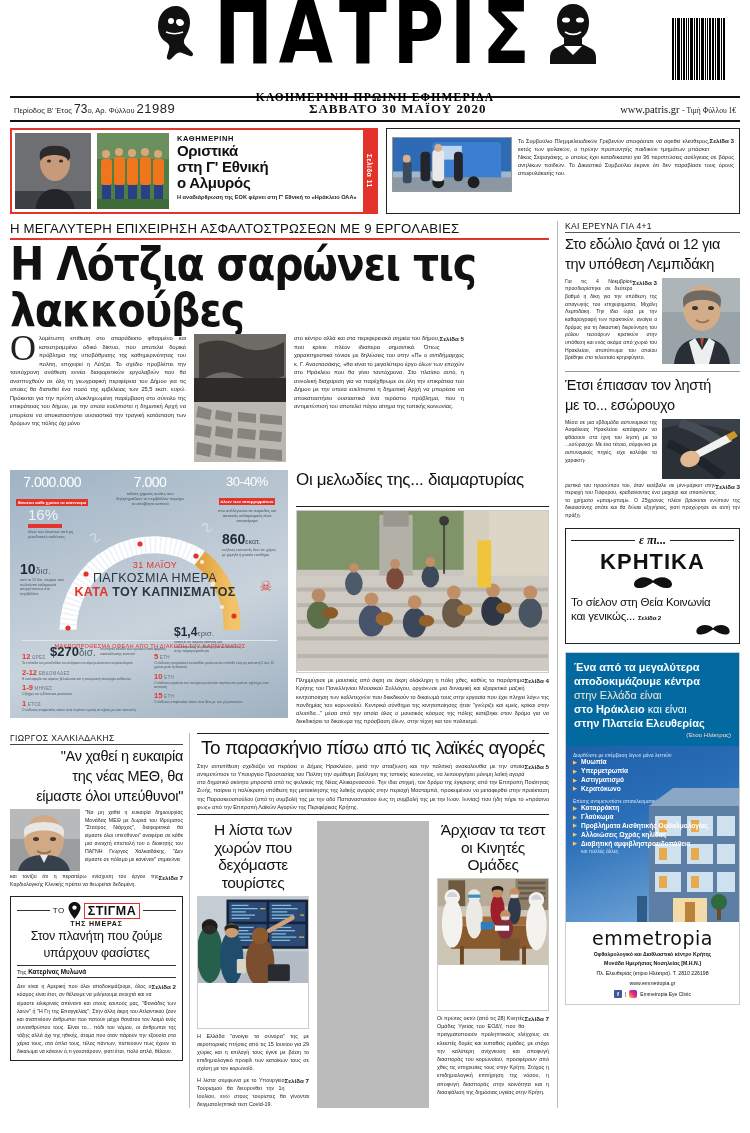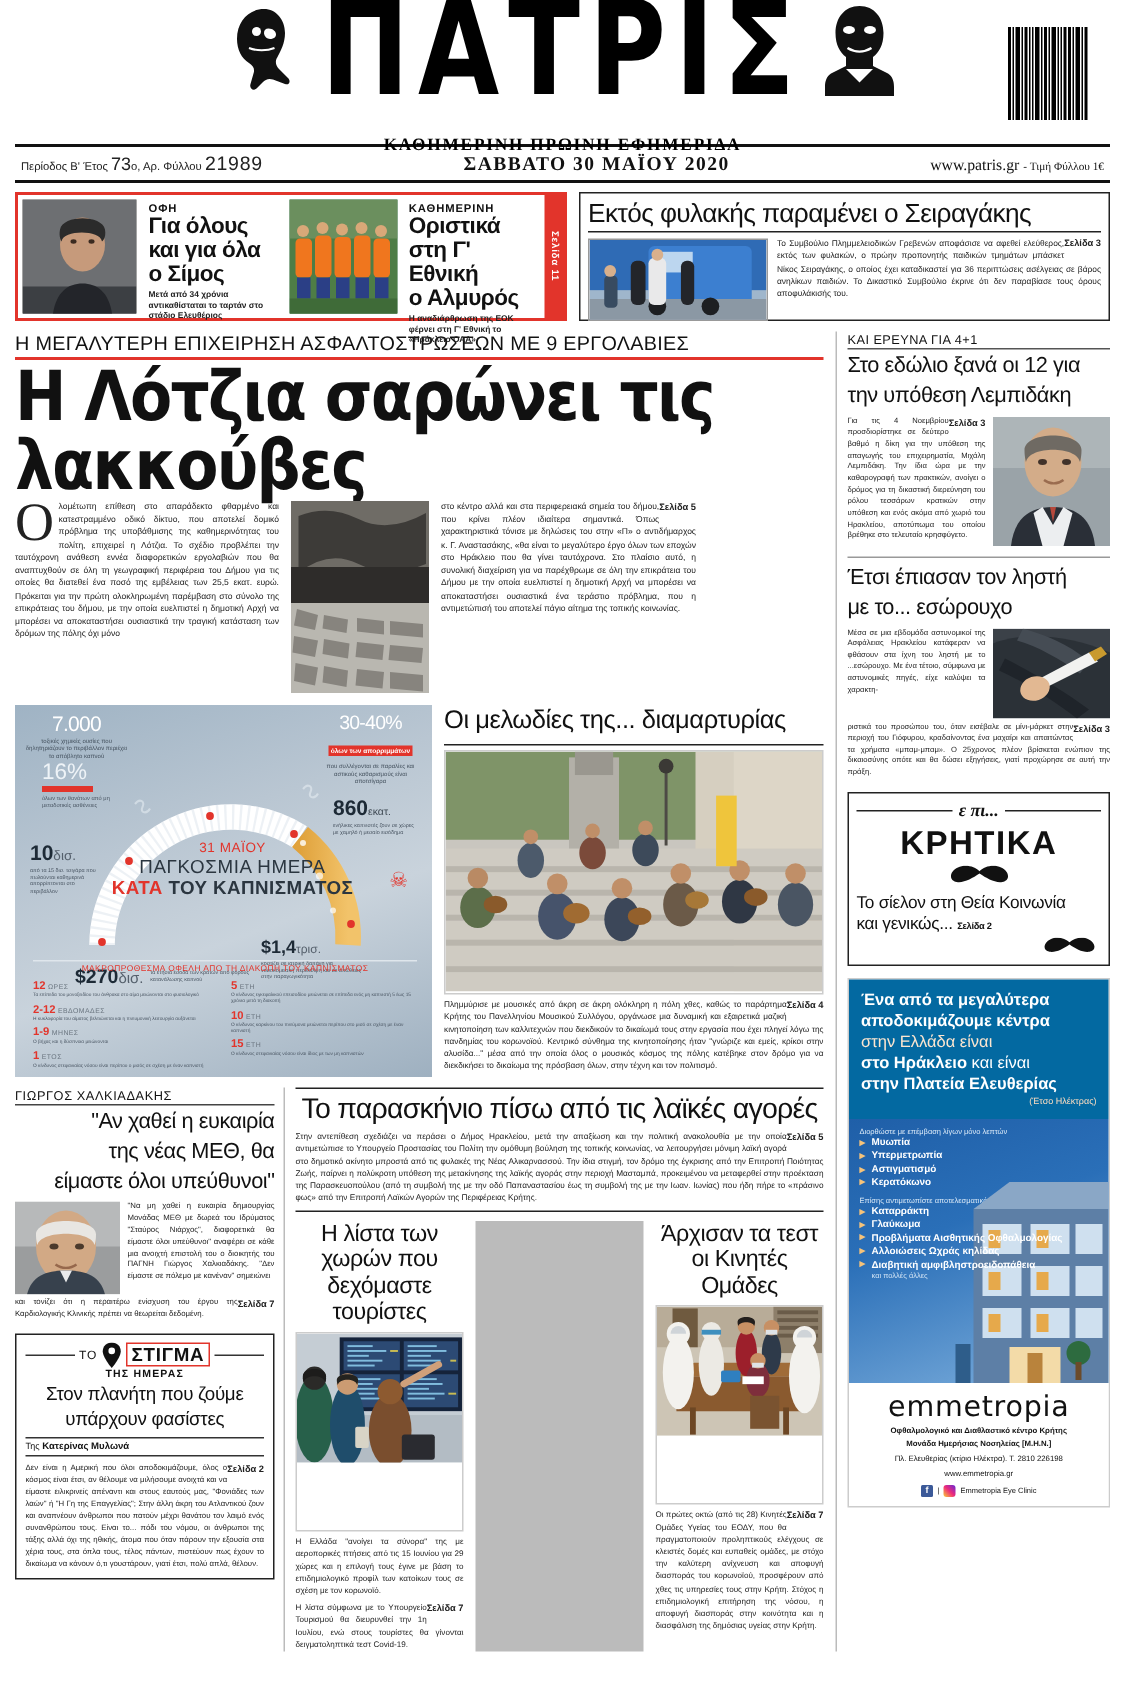--- a/index.html
+++ b/index.html
@@ -119,21 +119,21 @@
   .ig-cols { display: flex; gap: 8px; }
   .ig-cols > div { flex: 1; }
   .ig-item { margin-bottom: 2.5px; }
   .ig-item .hd { font-size: 6px; }
   .ig-item .hd b { color: #e2342b; font-size: 7.5px; }
   .ig-item .hd span { color: #6b7680; font-size: 4.6px; letter-spacing: .3px; }
   .ig-item .bd { font-size: 3.2px; color: #4a5663; line-height: 1.25; }
   .ig-skull { position: absolute; right: 16px; top: 108px; color: #e2342b; font-size: 14px; }
 
   .music { flex: 1; }
-  .music-head { font-size: 17px; letter-spacing: -.3px; border-bottom: 1px solid #222; padding-bottom: 6px; }
+  .music-head { font-size: 17px; letter-spacing: -.3px; border-bottom: 1px solid #222; padding-bottom: 16px; }
   .music-photo { width: 100%; height: 163px; margin-top: 3px; overflow: hidden; position: relative; border: 1px solid #ccc; }
   .music-txt { font-size: 5.5px; line-height: 1.5; text-align: justify; margin-top: 3px; color: #222; }
 
   
   .lower { display: flex; gap: 7px; margin-top: 7px; }
   .low-left { width: 180px; border-right: 1px solid #bbb; padding-right: 6px; }
   .low-mid { width: 352px; }
   .quote-kicker { font-size: 8.5px; letter-spacing: .4px; border-bottom: 1px solid #444; padding-bottom: 1px; }
   .quote-head { font-size: 14.5px; line-height: 1.18; margin-top: 3px; text-align: right; letter-spacing: -.3px; }
   .quote-body { display: flex; gap: 5px; margin-top: 4px; }
@@ -282,27 +282,20 @@
       <div class="sp-photo">
         <svg class="ph" viewBox="0 0 76 78" preserveAspectRatio="xMidYMid slice">
           <rect width="76" height="78" fill="#6d6f72"></rect>
           <rect y="58" width="76" height="20" fill="#3c3f43"></rect>
           <ellipse cx="40" cy="30" rx="15" ry="18" fill="#c69a7b"></ellipse>
           <path d="M25 20c2-10 28-10 30 0 1 6-2 8-2 8-1-8-26-8-27 0 0 0-2-3-1-8z" fill="#2b2b2b"></path>
           <path d="M20 78c2-16 10-22 20-22s18 6 20 22z" fill="#23252a"></path>
           <ellipse cx="34" cy="28" rx="2" ry="1.5" fill="#3a2a20"></ellipse>
           <ellipse cx="46" cy="28" rx="2" ry="1.5" fill="#3a2a20"></ellipse>
         </svg>
-      </div>
-      <div class="sp-txt">
-        <div class="sp-kicker">ΟΦΗ</div>
-        <div class="sp-head">Για όλους</div>
-        <div class="sp-head">και για όλα</div>
-        <div class="sp-head">ο Σίμος</div>
-        <div class="sp-dek">Μετά από 34 χρόνια αντικαθίσταται το ταρτάν στο στάδιο Ελευθέριος</div>
       </div>
       <div class="sp-photo2">
         <svg class="ph" viewBox="0 0 72 78" preserveAspectRatio="xMidYMid slice">
           <rect width="72" height="78" fill="#4e7d46"></rect>
           <rect y="0" width="72" height="26" fill="#6b8f5e"></rect>
           <g fill="#f0761e">
             <rect x="4" y="26" width="11" height="26" rx="3"></rect>
               <rect x="17" y="24" width="11" height="28" rx="3"></rect>
             <rect x="30" y="25" width="11" height="27" rx="3"></rect>
               <rect x="43" y="24" width="11" height="28" rx="3"></rect>
@@ -329,21 +322,20 @@
         <div class="sp-kicker">ΚΑΘΗΜΕΡΙΝΗ</div>
         <div class="sp-head">Οριστικά</div>
         <div class="sp-head">στη Γ' Εθνική</div>
         <div class="sp-head">ο Αλμυρός</div>
         <div class="sp-dek">Η αναδιάρθρωση της ΕΟΚ φέρνει στη Γ' Εθνική το «Ηράκλειο ΟΑΑ»</div>
       </div>
       <div class="sp-side">Σελίδα 11</div>
     </div>
 
     <div class="prisonbox">
-      <div class="pb-head">Εκτός φυλακής παραμένει ο Σειραγάκης</div>
       <div class="pb-body">
         <div class="pb-photo">
           <svg class="ph" viewBox="0 0 120 55" preserveAspectRatio="xMidYMid slice">
             <rect width="120" height="55" fill="#9fb6cc"></rect>
             <rect x="0" y="0" width="120" height="34" fill="#2f6bb5"></rect>
             <rect x="40" y="4" width="70" height="40" rx="4" fill="#3c7fd0"></rect>
             <rect x="46" y="8" width="24" height="14" fill="#bcd6ef"></rect>
             <rect x="0" y="40" width="120" height="15" fill="#8b98a4"></rect>
             <circle cx="82" cy="45" r="6" fill="#1d1f22"></circle>
               <circle cx="46" cy="45" r="6" fill="#1d1f22"></circle>
@@ -405,20 +397,24 @@
         <div class="lead-col3">
           <span class="pg">Σελίδα 5</span>
           <span>στο κέντρο αλλά και στα περιφερειακά σημεία του δήμου, που κρίνει πλέον ιδιαίτερα σημαντικά. Όπως χαρακτηριστικά τόνισε με δηλώσεις του στην «Π» ο αντιδήμαρχος κ. Γ. Αναστασάκης, «θα είναι το μεγαλύτερο έργο όλων των εποχών στο Ηράκλειο που θα γίνει ταυτόχρονα. Στο πλαίσιο αυτό, η συνολική διαχείριση για να παρέχθρωμε σε όλη την επικράτεια του Δήμου με την οποία ευελπιστεί η δημοτική Αρχή να μπορέσει να αποκαταστήσει ουσιαστικά ένα τεράστιο πρόβλημα, που η αντιμετώπισή του αποτελεί πάγιο αίτημα της τοπικής κοινωνίας.</span>
         </div>
       </div>
 
       <div class="infowrap">
 
         <div class="infographic">
           <div class="ig-top">
+            <div class="ig-stat">
+              <div class="ig-big">7.000.000</div>
+              <div class="ig-tag">θάνατοι κάθε χρόνο το κάπνισμα</div>
+            </div>
             <div class="ig-stat">
               <div class="ig-big">7.000</div>
               <div class="ig-sm">τοξικές χημικές ουσίες που δηλητηριάζουν το περιβάλλον περιέχει το απόβλητο καπνού</div>
             </div>
             <div class="ig-stat">
               <div class="ig-pct">30-40%</div>
               <div class="ig-tag">όλων των απορριμμάτων</div>
               <div class="ig-sm">που συλλέγονται σε παραλίες και αστικούς καθαρισμούς είναι αποτσίγαρα</div>
             </div>
           </div>

